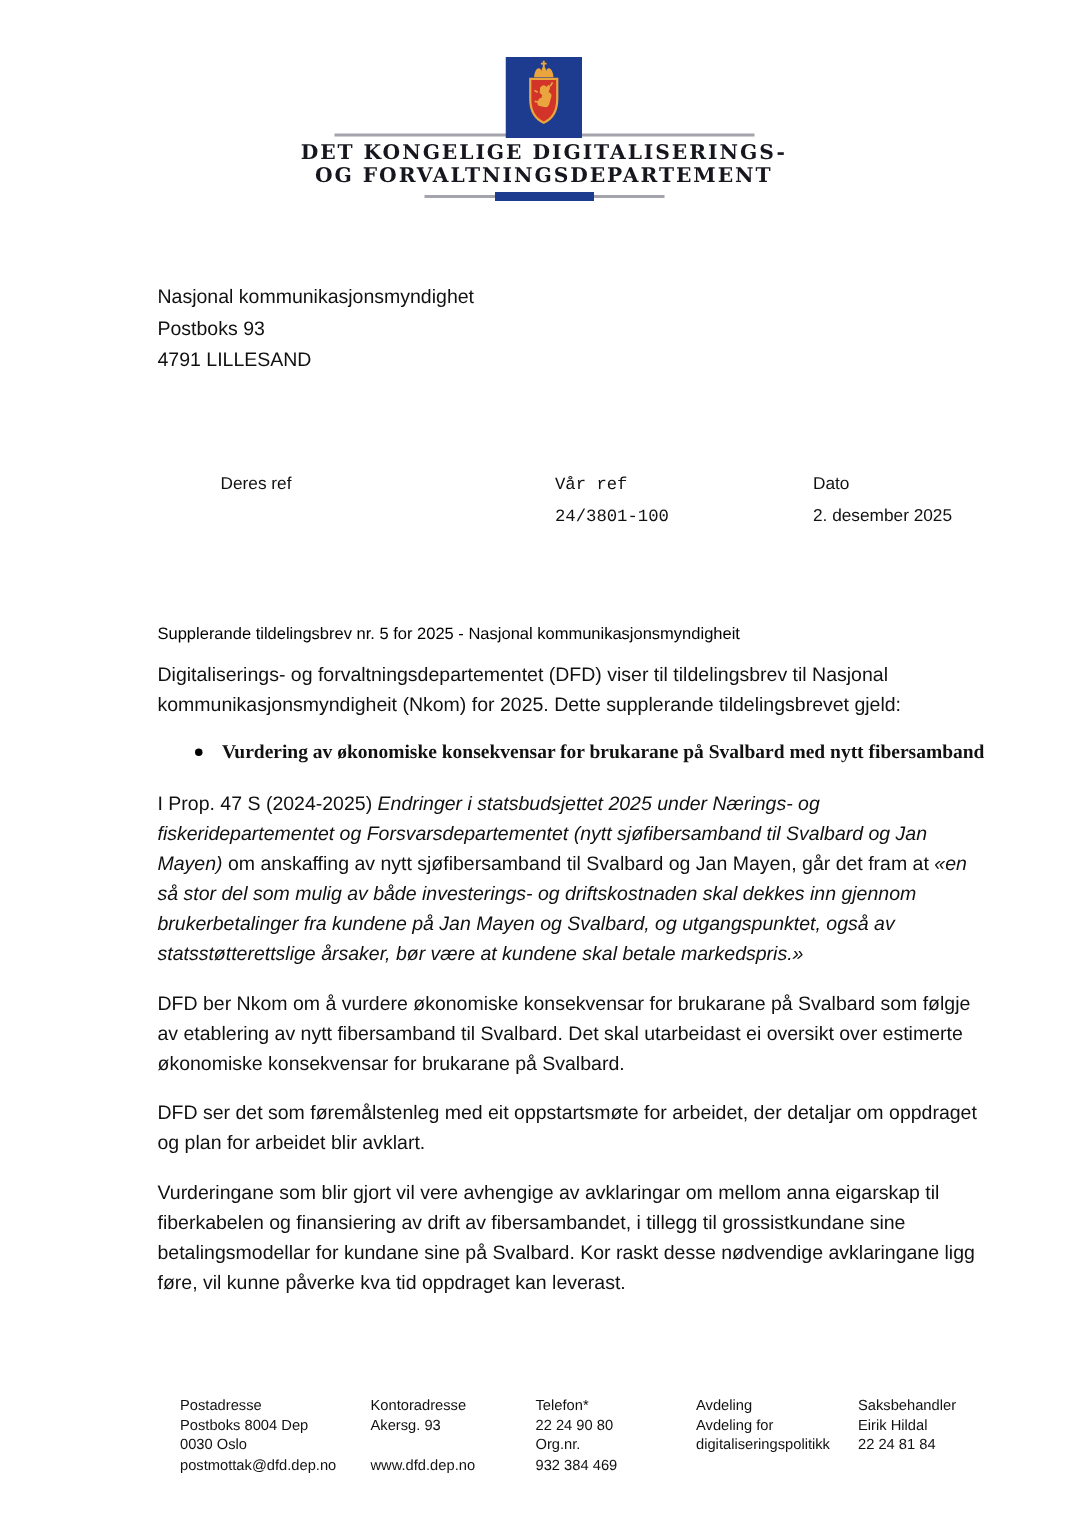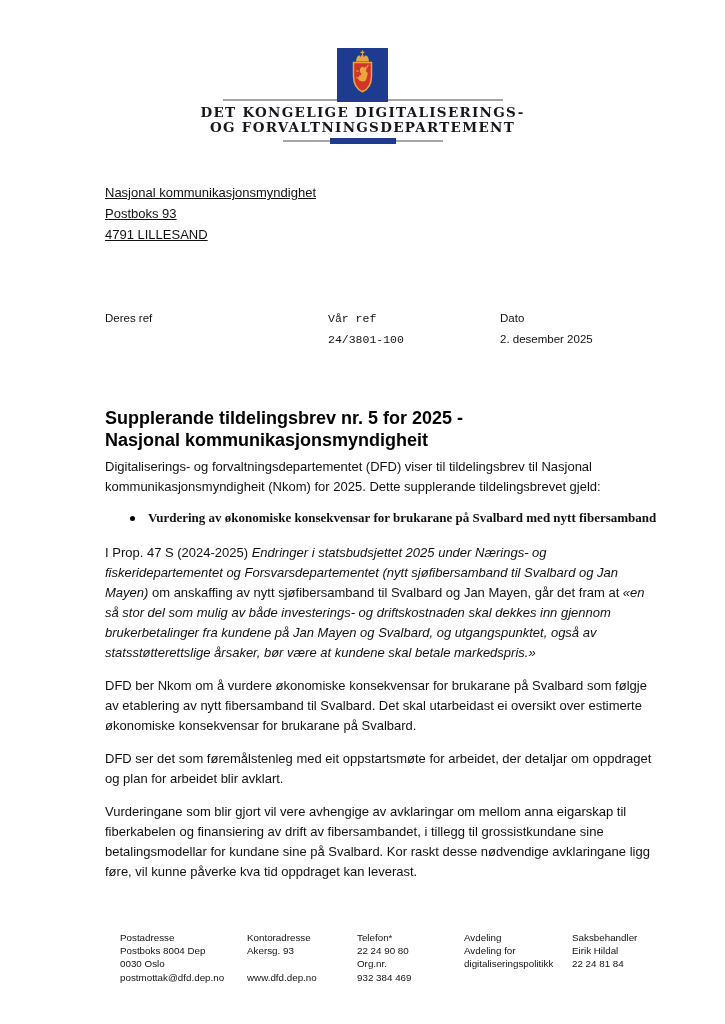--- a/index.html
+++ b/index.html
@@ -10,21 +10,21 @@
     height: 1024px;
     margin: 0 auto;
     background: #ffffff;
     font-family: "Liberation Sans", sans-serif;
     font-size: 13px;
     line-height: 20px;
     color: #111111;
     overflow: hidden;
   }
   
-  .letterhead { padding-top: 48px; text-align: center; }
+  .letterhead { padding-top: 38px; text-align: center; }
   .crest-row { position: relative; height: 54px; }
   .crest-rule {
     position: absolute; bottom: 1px; left: 50%; transform: translateX(-50%);
     width: 280px; height: 2px; background: var(--rule-gray);
   }
   .crest {
     position: relative; display: inline-block; width: 51px; height: 54px;
     vertical-align: bottom;
   }
   .dept-name {
@@ -39,31 +39,31 @@
   .bottom-rule { position: relative; width: 160px; height: 6px; margin: 3px auto 0; }
   .bottom-rule::before {
     content: ""; position: absolute; top: 2px; left: 0; right: 0; height: 2px;
     background: var(--rule-gray);
   }
   .bottom-rule .blue-seg {
     position: absolute; top: 0; left: 50%; transform: translateX(-50%);
     width: 66px; height: 6px; background: var(--crest-blue);
   }
   
-  .recipient { margin: 38px 68px 0 105px; line-height: 21px; text-decoration: underline; }
+  .recipient { margin: 53px 68px 0 105px; line-height: 21px; }
   .ref-row { display: flex; margin: 67px 68px 0 105px; font-size: 11.5px; line-height: 13px; }
-  .ref-col1 { width: 223px; }
+  .ref-col1 { width: 223px; margin-left: 42px; }
   .ref-col2 { width: 172px; font-family: Liberation Mono, monospace; }
   .ref-value { margin-top: 8px; min-height: 13px; }
   
   .letter-title {
     margin: 61px 68px 0 105px;
     max-width: 435px;
-    font-size: 18px;
-    font-weight: bold;
+    font-size: 11px;
+    font-weight: normal;
     line-height: 22px;
     color: #000;
   }
   .para { margin: 13px 68px 0 105px; }
   .para.first { margin-top: 6px; }
   .para.mt15 { margin-top: 15px; }
   .em { font-style: italic; }
   .bullet-item {
     position: relative;
     margin: 11px 68px 0 105px;

